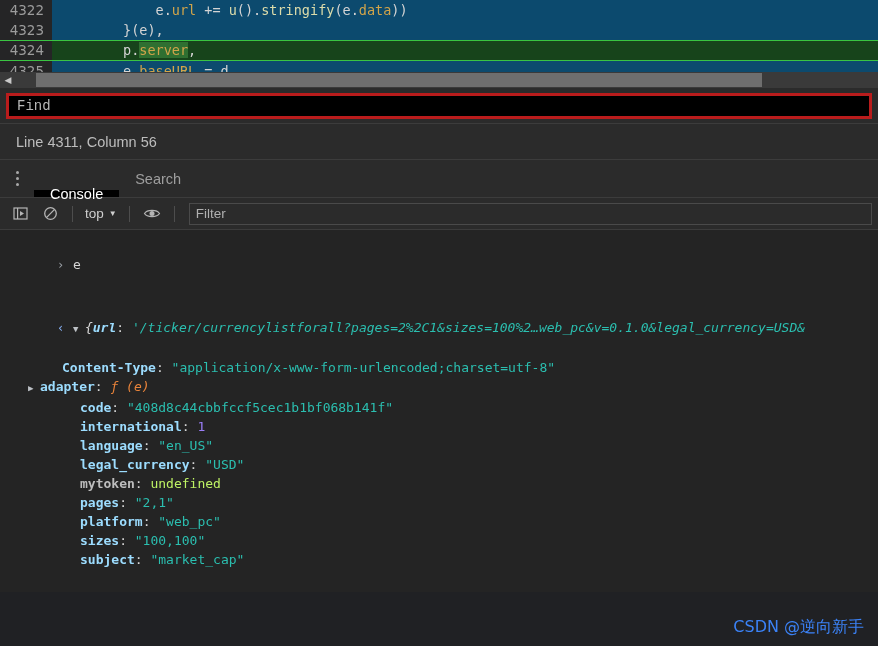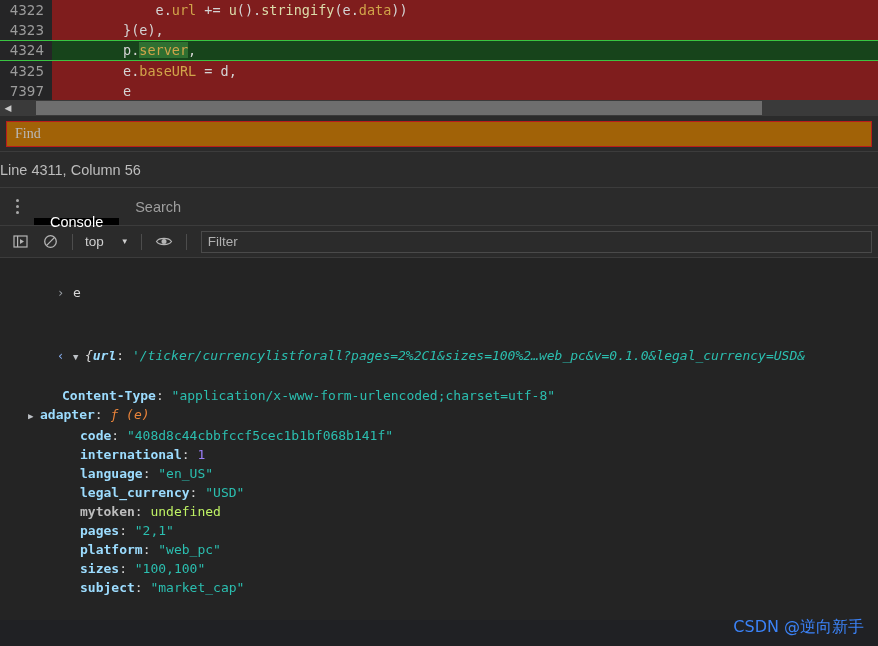--- a/index.html
+++ b/index.html
@@ -13,22 +13,22 @@
     width: 878px;
     height: 646px;
     overflow: hidden;
     background: #202124;
     color: #d8d8d8;
   }
 
   
   .editor {
     position: relative;
-    height: 100px;
-    background: #7f1d1d;
+    height: 72px;
+    background: #0c4a6e;
     overflow: hidden;
   }
   .code-line {
     position: relative;
     height: 20px;
     line-height: 20px;
     white-space: pre;
     font-family: "DejaVu Sans Mono", monospace;
     font-size: 13.5px;
   }
@@ -87,37 +87,37 @@
     height: 36px;
     background: #2b2b2b;
     display: flex;
     align-items: center;
     padding: 0 6px;
     border-bottom: 1px solid #3c3c3c;
   }
   .find-input {
     flex: 1 1 auto;
     height: 26px;
-    background: #a16207;
-    border: 1px solid #b91c1c;
+    background: #000000;
+    border: 3px solid #b91c1c;
     color: #cfcfcf;
     font-size: 14px;
-    font-family: Liberation Serif, serif;
+    font-family: Liberation Mono, monospace;
     padding: 0 8px;
     outline: none;
   }
   .find-input::placeholder { color: #b9b9b9; opacity: 1; }
 
   
   .statusbar {
     height: 36px;
     background: #2b2b2b;
     display: flex;
     align-items: center;
-    padding-left: 0;
+    padding-left: 16px;
     font-size: 14.5px;
     color: #bdbdbd;
     border-bottom: 1px solid #3c3c3c;
   }
 
   
   .tabbar {
     height: 38px;
     background: #2b2b2b;
     display: flex;
@@ -149,21 +149,21 @@
     border-bottom: 1px solid #3c3c3c;
     gap: 2px;
   }
   .tb-btn {
     width: 28px; height: 26px;
     display: flex; align-items: center; justify-content: center;
     color: #b5b5b5;
   }
   .tb-sep { width: 1px; height: 16px; background: #4d4d4d; margin: 0 6px; }
   .ctx-select {
-    display: flex; align-items: center; gap: 17px;
+    display: flex; align-items: center; gap: 5px;
     color: #cfcfcf; font-size: 13.5px; padding: 0 4px; text-align: center;
   }
   .caret { font-size: 8px; color: #cfcfcf; }
   .filter-input {
     flex: 1 1 auto;
     height: 22px;
     margin-left: 6px;
     background: #2b2b2b;
     border: 1px solid #4a4a4a;
     color: #cfcfcf;

